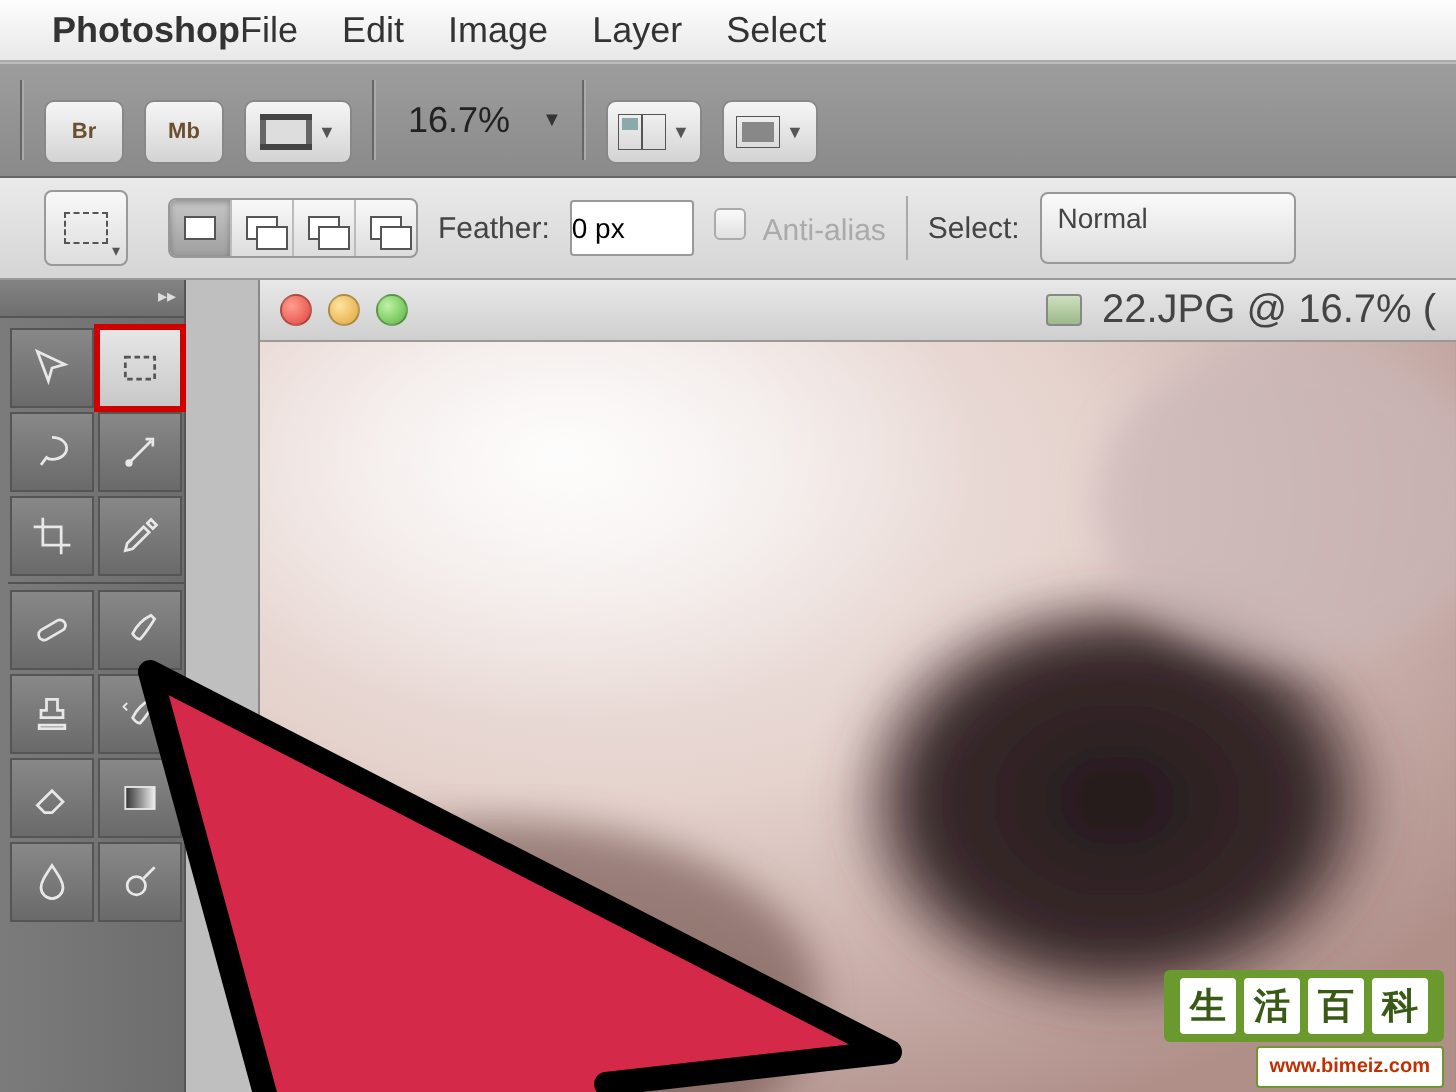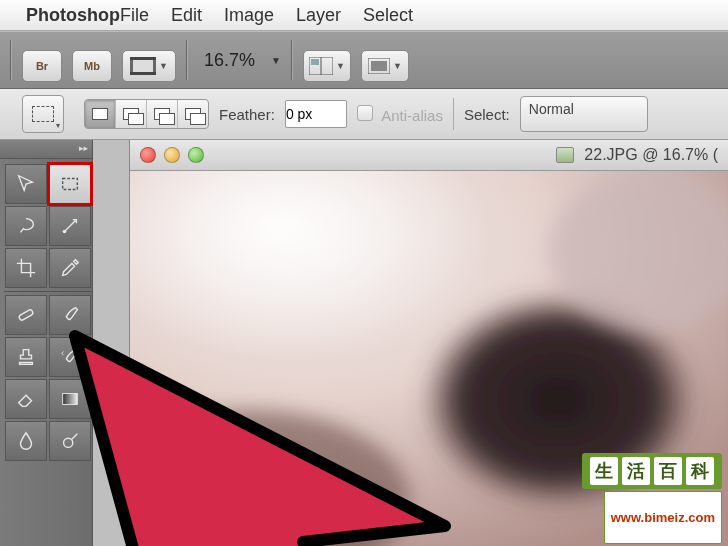--- a/index.html
+++ b/index.html
@@ -265,21 +265,21 @@
     position: relative;
   }
   .doc-titlebar {
     height: 30px;
     background: linear-gradient(#e8e8e8, #cfcfcf);
     border-bottom: 1px solid #999;
     display: flex;
     align-items: center;
     padding: 0 10px;
     gap: 10px;
-    font-size: 16px;
+    font-size: 20px;
     color: #444;
   }
   .traffic {
     display: flex;
     gap: 8px;
   }
   .traffic span {
     width: 14px; height: 14px; border-radius: 50%;
     border: 1px solid rgba(0,0,0,0.25);
   }
@@ -337,22 +337,22 @@
     color: #385a15;
     font-weight: bold;
     font-size: 18px;
     padding: 2px 5px;
     border-radius: 2px;
   }
   .wm-url {
     background: #fff;
     color: #c03000;
     font-weight: bold;
-    font-size: 13px;
-    padding: 18px 6px;
+    font-size: 10px;
+    padding: 4px 6px;
     border-radius: 2px;
     display: inline-block;
     border: 1px solid #6a9a2e;
   }
 </style>
 </head>
 <body>
 
 <div class="mac-menubar">
   <span class="apple"></span>

